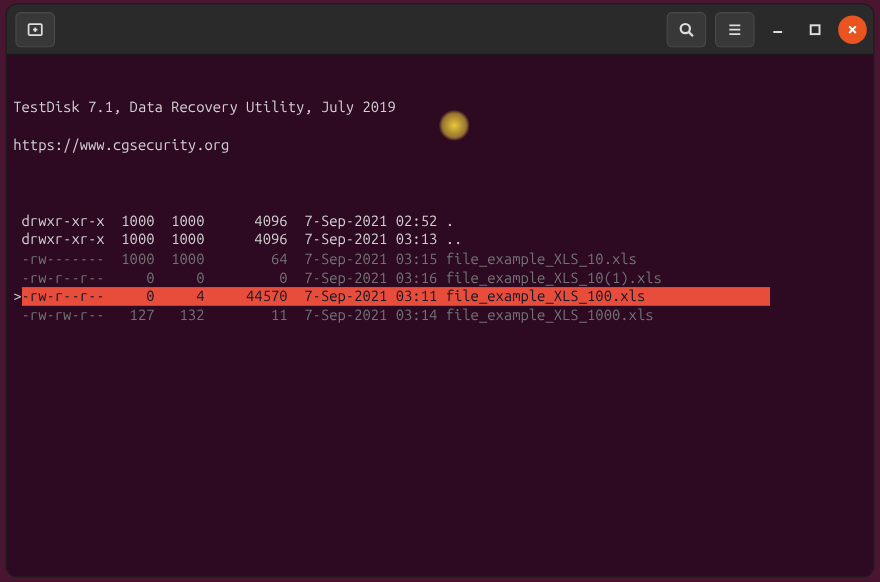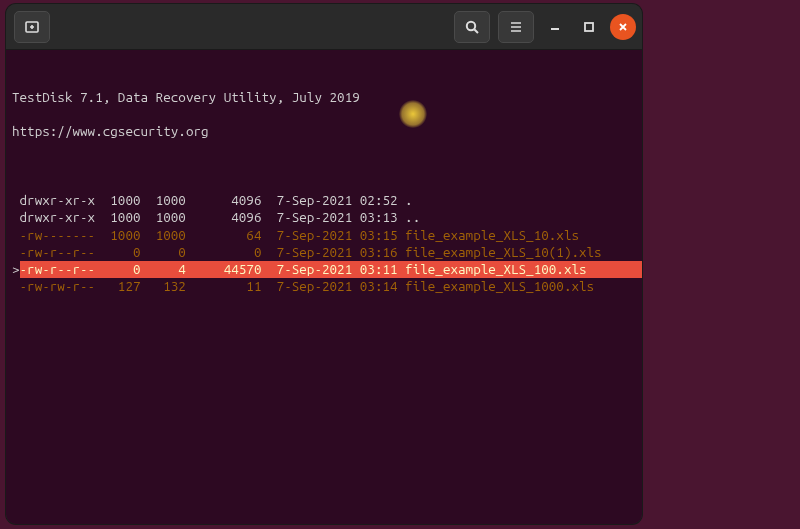--- a/index.html
+++ b/index.html
@@ -7,21 +7,21 @@
     background: #4a1530;
     font-family: 'Ubuntu Mono', 'DejaVu Sans Mono', monospace;
     font-size: 13.5px;
     overflow: hidden;
     width: 800px;
     height: 529px;
   }
   .window {
     position: absolute;
     left: 6px; top: 4px;
-    width: 636px; height: 520px;
+    width: 788px; height: 520px;
     background: #2a2a2a;
     border-radius: 10px;
     box-shadow: 0 0 0 1px #1a1a1a;
     display: flex;
     flex-direction: column;
     overflow: hidden;
   }
   .titlebar {
     height: 46px;
     background: #2a2a2a;
@@ -70,24 +70,24 @@
     position: relative;
   }
   .cursor-marker {
     position: absolute;
     left: 393px; top: 50px;
     width: 28px; height: 28px;
     background: radial-gradient(circle, rgba(255,220,60,0.9) 0%, rgba(255,220,60,0.5) 55%, rgba(255,220,60,0) 72%);
     border-radius: 50%;
     pointer-events: none;
   }
-  .red { color: #a16207; }
+  .red { color: #737373; }
   .hl {
     background: #e84d3c;
-    color: #fef9c3;
+    color: #0f172a;
     display: inline-block;
   }
   .nowrap { white-space: pre; }
   .fill { display: inline-block; }
 </style>
 </head>
 <body>
 
 <div class="window">
   <div class="titlebar">

